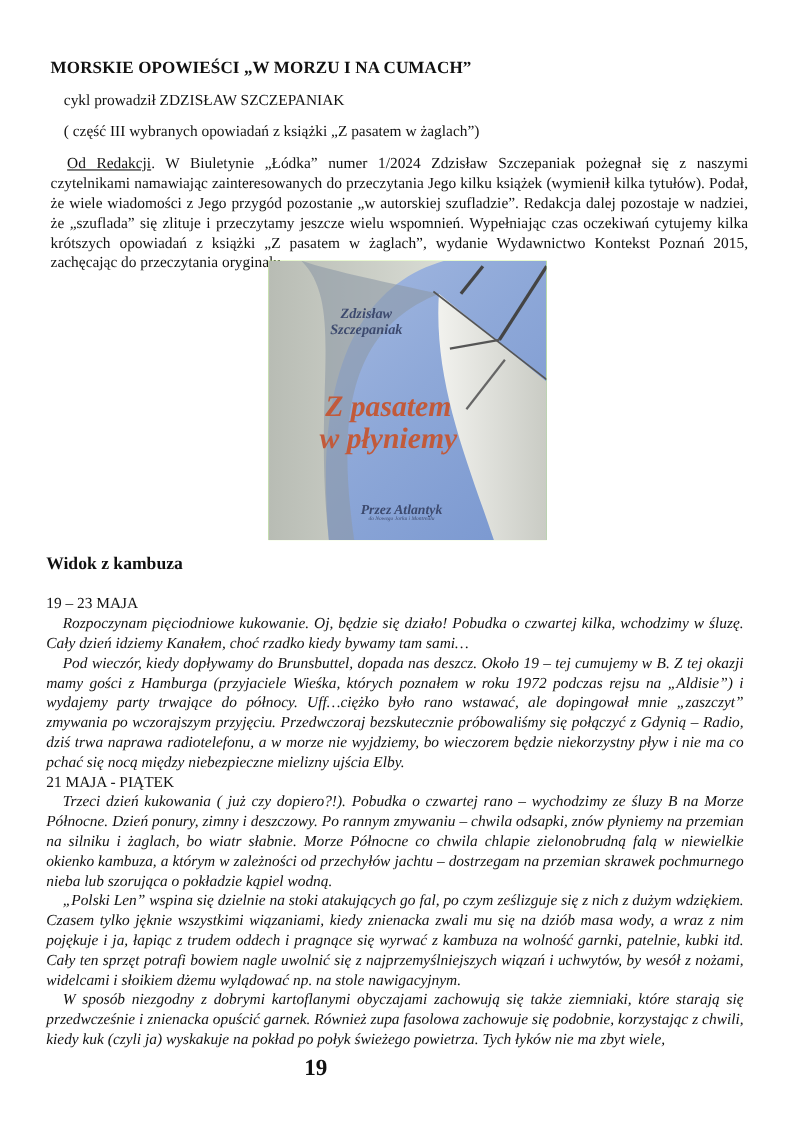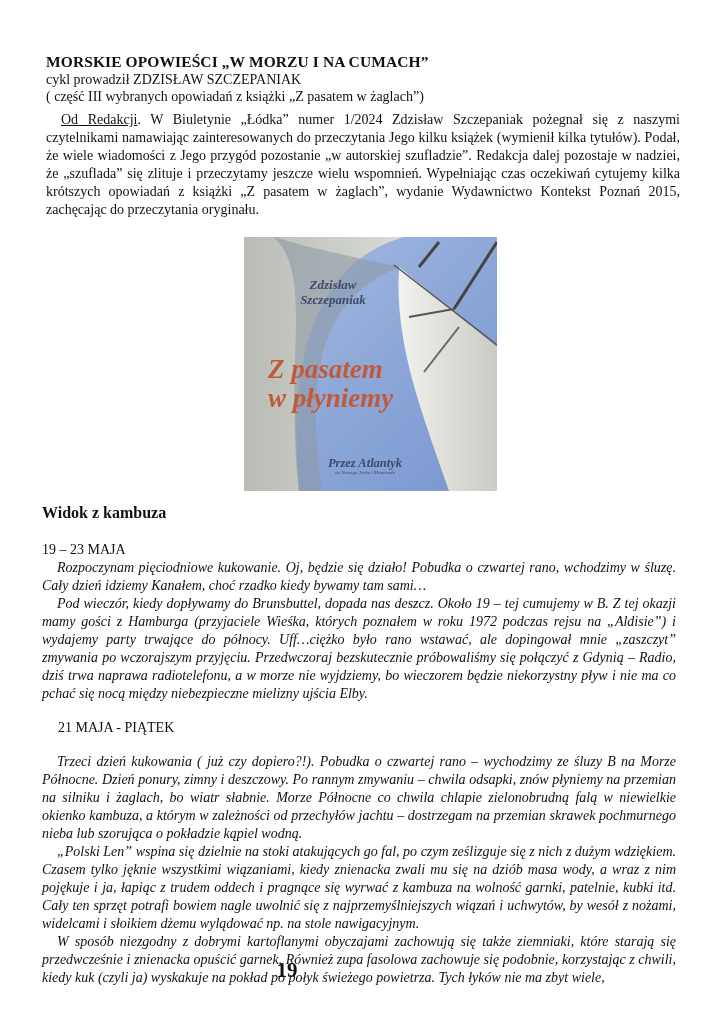--- a/index.html
+++ b/index.html
@@ -1,37 +1,37 @@
 <!DOCTYPE html>
 <html><head>
 <meta charset="utf-8">
 <style>
   html, body { margin:0; padding:0; background:#ffffff; }
   body { width:724px; height:1024px; position:relative; overflow:hidden;
          font-family:"Liberation Serif", "DejaVu Serif", serif; color:#111; }
   .page { position:absolute; left:46px; top:53px; width:634px; }
   .title { font-weight:bold; font-size:15.5px; line-height:18px; margin:0; letter-spacing:0.1px; }
-  .sub { font-size:14px; line-height:17px; margin:0; }
+  .sub { font-size:14px; line-height:17px; margin:12px; }
   .para { font-size:14px; line-height:18px; text-align:justify; text-indent:15px; margin:6px 0 0 0; }
   .para u { text-decoration:underline; }
   .cover { position:absolute; left:244px; top:237px; width:253px; height:254px; overflow:hidden;
            background:#bef264; }
   .cover svg { position:absolute; left:0; top:0; }
   .cover-author { position:absolute; left:0; width:178px; top:40px; text-align:center;
                   font-style:italic; font-weight:bold; font-size:13px; line-height:15px; color:#3d4a6e; }
-  .cover-title { position:absolute; left:24px; top:118px; width:170px; 
+  .cover-title { position:absolute; left:24px; top:118px; width:170px; text-align:center;
                  font-style:italic; font-weight:bold; font-size:27px; line-height:29px; color:#c25a3a; }
   .cover-tag { position:absolute; left:46px; top:219px; width:150px; text-align:center;
                font-style:italic; font-weight:bold; font-size:12.5px; color:#3d4a6e; }
   .cover-tag2 { position:absolute; left:46px; top:233px; width:150px; text-align:center;
                 font-style:italic; font-size:5px; color:#3d4a6e; }
   .section { position:absolute; left:42px; top:503px; width:634px; }
   .h2 { font-weight:bold; font-size:16px; margin:0; line-height:20px; }
   .date { font-size:14px; line-height:18px; margin:18px 0 0 0; }
-  .date2 { font-size:14px; line-height:18px; margin:16px; }
+  .date2 { font-size:14px; line-height:18px; margin:0; }
   .ip { font-size:14px; line-height:18px; text-align:justify; text-indent:15px; margin:0; font-style:italic; }
   .pagenum { position:absolute; left:0; width:574px; top:958px; text-align:center;
              font-weight:bold; font-size:21px; }
 </style>
 </head>
 <body>
 
 <div class="page">
   <p class="title">MORSKIE OPOWIEŚCI „W MORZU I NA CUMACH”</p>
   <p class="sub">cykl prowadził ZDZISŁAW SZCZEPANIAK</p>
@@ -74,21 +74,21 @@
     <div>Z pasatem</div>
     <div>w płyniemy</div>
   </div>
   <div class="cover-tag">Przez Atlantyk</div>
   <div class="cover-tag2">do Nowego Jorku i Montrealu</div>
 </div>
 
 <div class="section">
   <p class="h2">Widok z kambuza</p>
   <p class="date">19 – 23 MAJA</p>
-  <p class="ip">Rozpoczynam pięciodniowe kukowanie. Oj, będzie się działo! Pobudka o czwartej rano, wchodzimy w śluzę. Cały dzień idziemy Kanałem, choć rzadko kiedy bywamy tam sami…</p>
+  <p class="ip">Rozpoczynam pięciodniowe kukowanie. Oj, będzie się działo! Pobudka o czwartej kilka, wchodzimy w śluzę. Cały dzień idziemy Kanałem, choć rzadko kiedy bywamy tam sami…</p>
   <p class="ip">Pod wieczór, kiedy dopływamy do Brunsbuttel, dopada nas deszcz. Około 19 – tej cumujemy w B. Z tej okazji mamy gości z Hamburga (przyjaciele Wieśka, których poznałem w roku 1972 podczas rejsu na „Aldisie”) i wydajemy party trwające do północy. Uff…ciężko było rano wstawać, ale dopingował mnie „zaszczyt” zmywania po wczorajszym przyjęciu. Przedwczoraj bezskutecznie próbowaliśmy się połączyć z Gdynią – Radio, dziś trwa naprawa radiotelefonu, a w morze nie wyjdziemy, bo wieczorem będzie niekorzystny pływ i nie ma co pchać się nocą między niebezpieczne mielizny ujścia Elby.</p>
   <p class="date2">21 MAJA - PIĄTEK</p>
   <p class="ip">Trzeci dzień kukowania ( już czy dopiero?!). Pobudka o czwartej rano – wychodzimy ze śluzy B na Morze Północne. Dzień ponury, zimny i deszczowy. Po rannym zmywaniu – chwila odsapki, znów płyniemy na przemian na silniku i żaglach, bo wiatr słabnie. Morze Północne co chwila chlapie zielonobrudną falą w niewielkie okienko kambuza, a którym w zależności od przechyłów jachtu – dostrzegam na przemian skrawek pochmurnego nieba lub szorująca o pokładzie kąpiel wodną.</p>
   <p class="ip">„Polski Len” wspina się dzielnie na stoki atakujących go fal, po czym ześlizguje się z nich z dużym wdziękiem. Czasem tylko jęknie wszystkimi wiązaniami, kiedy znienacka zwali mu się na dziób masa wody, a wraz z nim pojękuje i ja, łapiąc z trudem oddech i pragnące się wyrwać z kambuza na wolność garnki, patelnie, kubki itd. Cały ten sprzęt potrafi bowiem nagle uwolnić się z najprzemyślniejszych wiązań i uchwytów, by wesół z nożami, widelcami i słoikiem dżemu wylądować np. na stole nawigacyjnym.</p>
   <p class="ip">W sposób niezgodny z dobrymi kartoflanymi obyczajami zachowują się także ziemniaki, które starają się przedwcześnie i znienacka opuścić garnek. Również zupa fasolowa zachowuje się podobnie, korzystając z chwili, kiedy kuk (czyli ja) wyskakuje na pokład po połyk świeżego powietrza. Tych łyków nie ma zbyt wiele,</p>
 </div>
 
 <div class="pagenum">19</div>
 
 </body></html>

